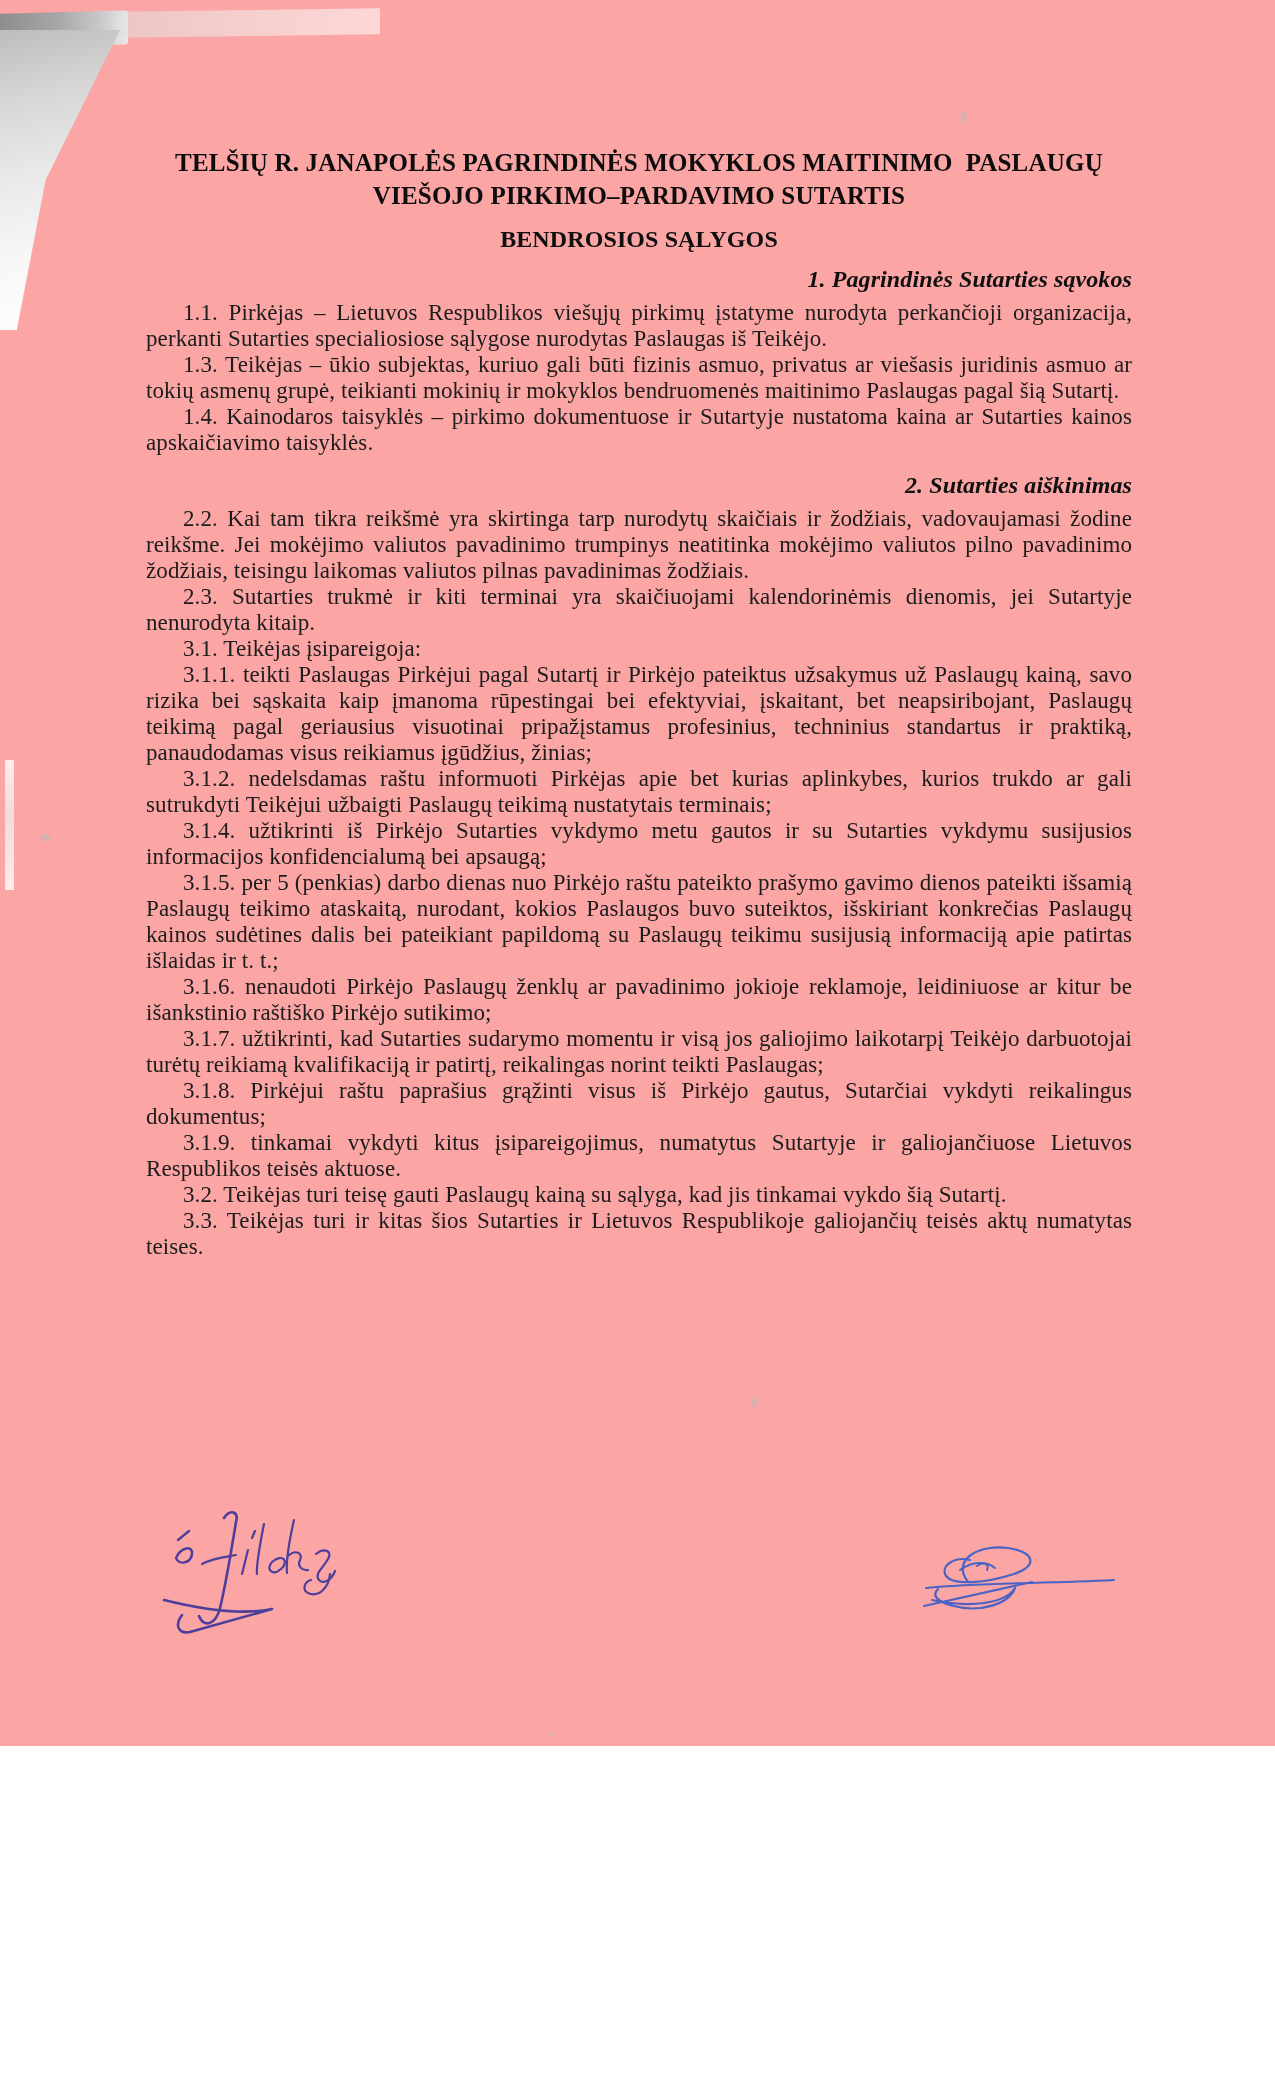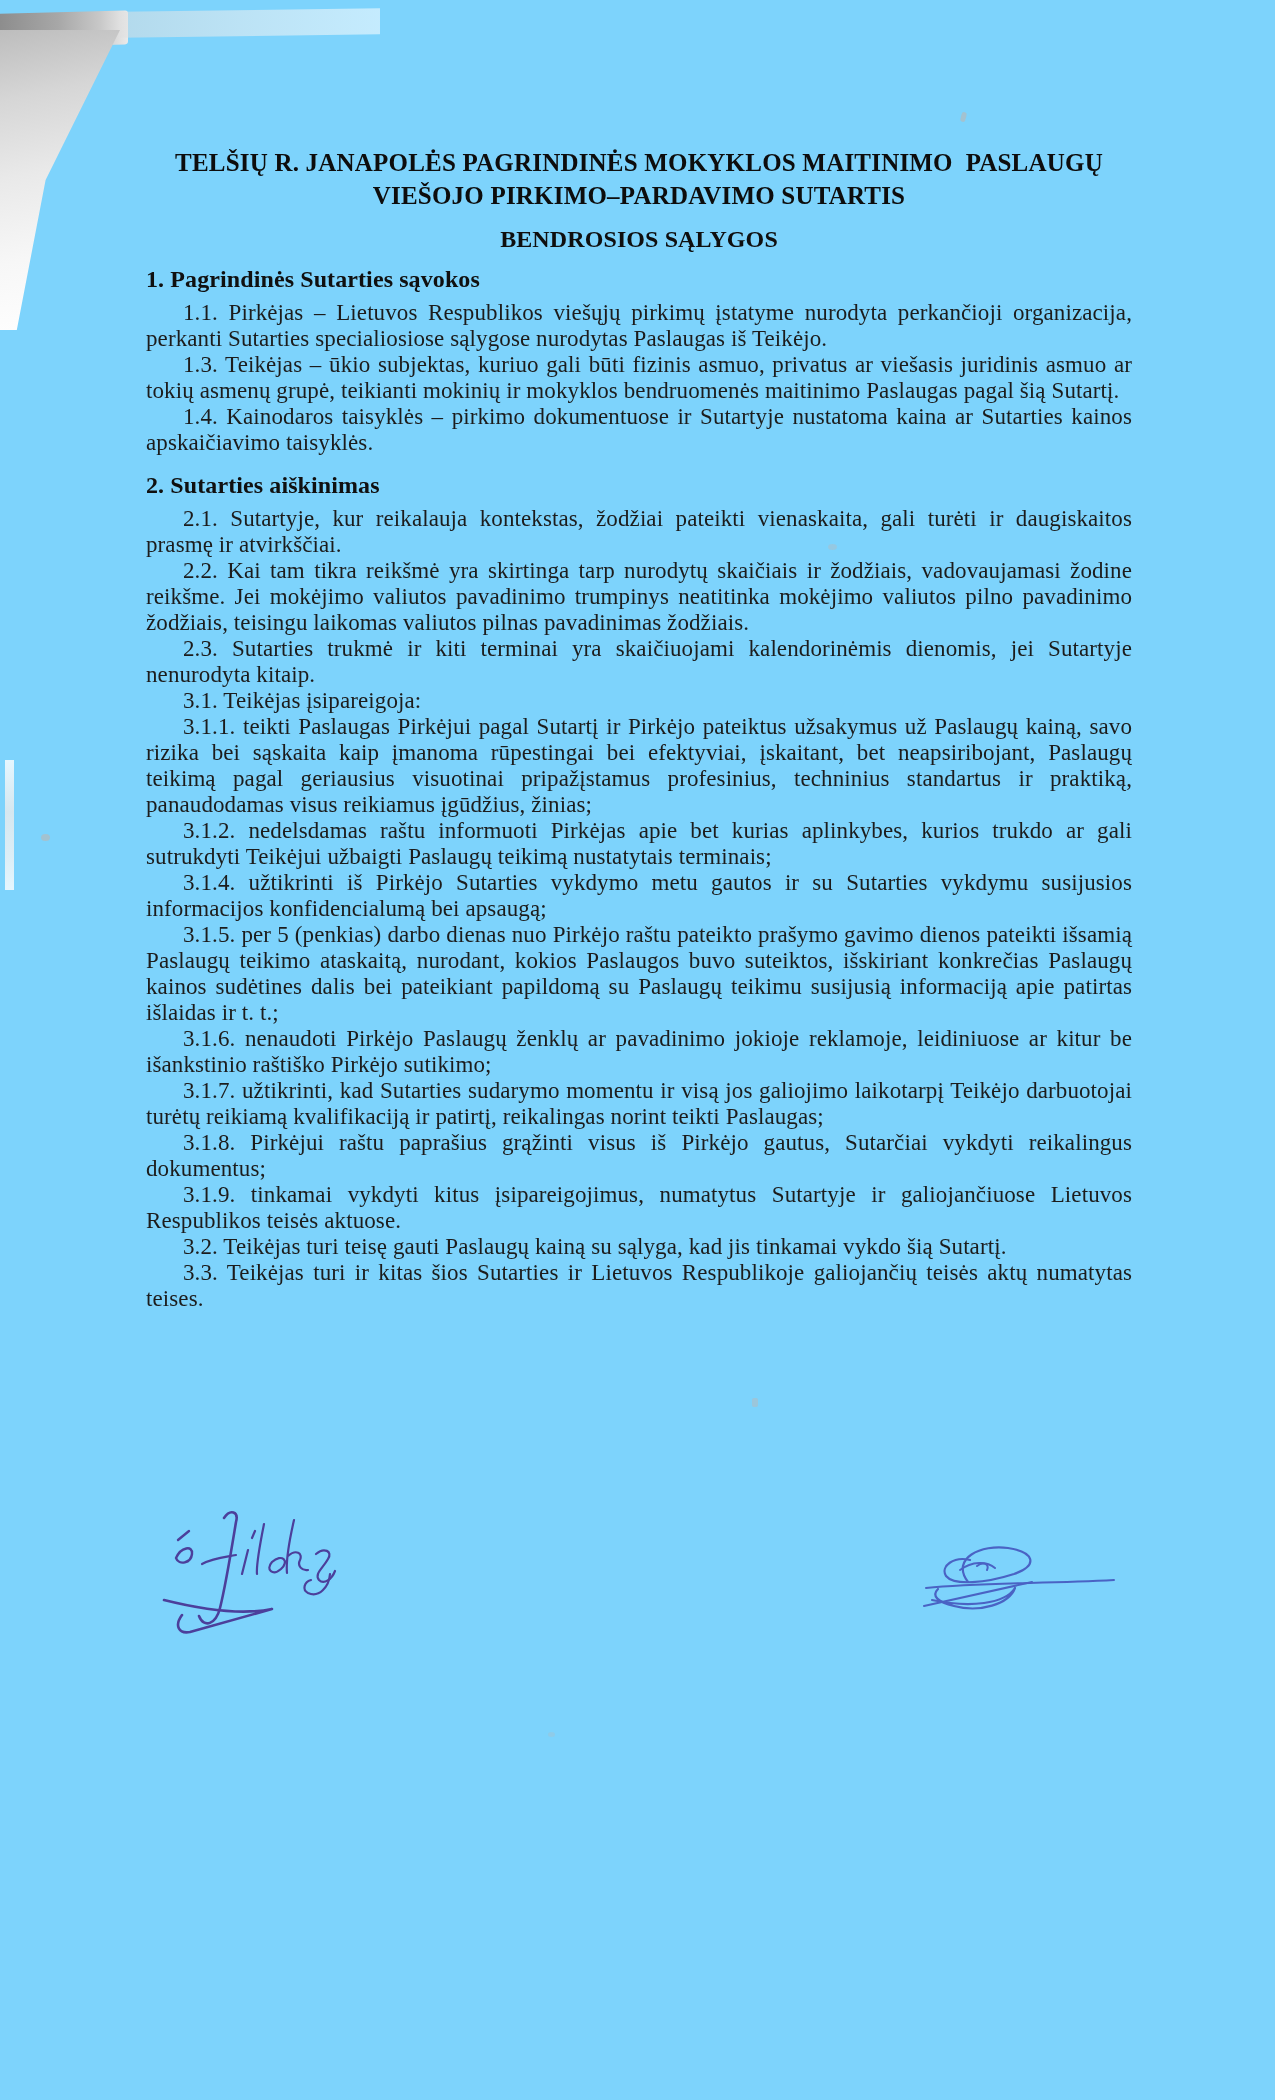--- a/index.html
+++ b/index.html
@@ -1,20 +1,20 @@
 <!DOCTYPE html>
 <html lang="lt"><head>
 <meta charset="utf-8">
 <style>
   html, body { margin: 0; padding: 0; background: #ffffff; }
   .page {
     position: relative;
     width: 1275px;
-    height: 2100px;
-    background: #7dd3fc;
+    height: 1746px;
+    background: #fca5a5;
     overflow: hidden;
     font-family: "Liberation Serif", "DejaVu Serif", serif;
     color: #1c1c1c;
   }
 
   
   .corner-dark {
     position: absolute; top: 12px; left: 0; width: 128px; height: 34px;
     background: linear-gradient(to right, #8d8d8d 0%, #a7a7a7 45%, #c8c8c8 78%, #eaeaea 100%);
     transform: skewY(-1.5deg);
@@ -65,25 +65,26 @@
   .subtitle {
     margin-top: 12px;
     text-align: center;
     font-weight: bold;
     font-size: 24px;
     line-height: 30px;
     color: #0f0f0f;
   }
   .heading {
     margin: 14px 0 6px 0;
-    text-align: left;
+    text-align: right;
     font-weight: bold;
     font-size: 24px;
     line-height: 30px;
     color: #101010;
+    font-style: italic;
   }
   .heading.first { margin-top: 10px; }
   p.para {
     margin: 0;
     text-indent: 37px;
   }
 
   .sig { position: absolute; }
   .sig-left  { left: 158px; top: 1500px; }
   .sig-right { left: 910px; top: 1538px; }
@@ -114,21 +115,20 @@
     </div>
 
     <div class="subtitle">BENDROSIOS SĄLYGOS</div>
 
     <div class="heading first">1. Pagrindinės Sutarties sąvokos</div>
     <p class="para">1.1. Pirkėjas – Lietuvos Respublikos viešųjų pirkimų įstatyme nurodyta perkančioji organizacija, perkanti Sutarties specialiosiose sąlygose nurodytas Paslaugas iš Teikėjo.</p>
     <p class="para">1.3. Teikėjas – ūkio subjektas, kuriuo gali būti fizinis asmuo, privatus ar viešasis juridinis asmuo ar tokių asmenų grupė, teikianti mokinių ir mokyklos bendruomenės maitinimo Paslaugas pagal šią Sutartį.</p>
     <p class="para">1.4. Kainodaros taisyklės – pirkimo dokumentuose ir Sutartyje nustatoma kaina ar Sutarties kainos apskaičiavimo taisyklės.</p>
 
     <div class="heading">2. Sutarties aiškinimas</div>
-    <p class="para">2.1. Sutartyje, kur reikalauja kontekstas, žodžiai pateikti vienaskaita, gali turėti ir daugiskaitos prasmę ir atvirkščiai.</p>
     <p class="para">2.2. Kai tam tikra reikšmė yra skirtinga tarp nurodytų skaičiais ir žodžiais, vadovaujamasi žodine reikšme. Jei mokėjimo valiutos pavadinimo trumpinys neatitinka mokėjimo valiutos pilno pavadinimo žodžiais, teisingu laikomas valiutos pilnas pavadinimas žodžiais.</p>
     <p class="para">2.3. Sutarties trukmė ir kiti terminai yra skaičiuojami kalendorinėmis dienomis, jei Sutartyje nenurodyta kitaip.</p>
 
     <p class="para">3.1. Teikėjas įsipareigoja:</p>
     <p class="para">3.1.1. teikti Paslaugas Pirkėjui pagal Sutartį ir Pirkėjo pateiktus užsakymus už Paslaugų kainą, savo rizika bei sąskaita kaip įmanoma rūpestingai bei efektyviai, įskaitant, bet neapsiribojant, Paslaugų teikimą pagal geriausius visuotinai pripažįstamus profesinius, techninius standartus ir praktiką, panaudodamas visus reikiamus įgūdžius, žinias;</p>
     <p class="para">3.1.2. nedelsdamas raštu informuoti Pirkėjas apie bet kurias aplinkybes, kurios trukdo ar gali sutrukdyti Teikėjui užbaigti Paslaugų teikimą nustatytais terminais;</p>
     <p class="para">3.1.4. užtikrinti iš Pirkėjo Sutarties vykdymo metu gautos ir su Sutarties vykdymu susijusios informacijos konfidencialumą bei apsaugą;</p>
     <p class="para">3.1.5. per 5 (penkias) darbo dienas nuo Pirkėjo raštu pateikto prašymo gavimo dienos pateikti išsamią Paslaugų teikimo ataskaitą, nurodant, kokios Paslaugos buvo suteiktos, išskiriant konkrečias Paslaugų kainos sudėtines dalis bei pateikiant papildomą su Paslaugų teikimu susijusią informaciją apie patirtas išlaidas ir t. t.;</p>
     <p class="para">3.1.6. nenaudoti Pirkėjo Paslaugų ženklų ar pavadinimo jokioje reklamoje, leidiniuose ar kitur be išankstinio raštiško Pirkėjo sutikimo;</p>
     <p class="para">3.1.7. užtikrinti, kad Sutarties sudarymo momentu ir visą jos galiojimo laikotarpį Teikėjo darbuotojai turėtų reikiamą kvalifikaciją ir patirtį, reikalingas norint teikti Paslaugas;</p>

